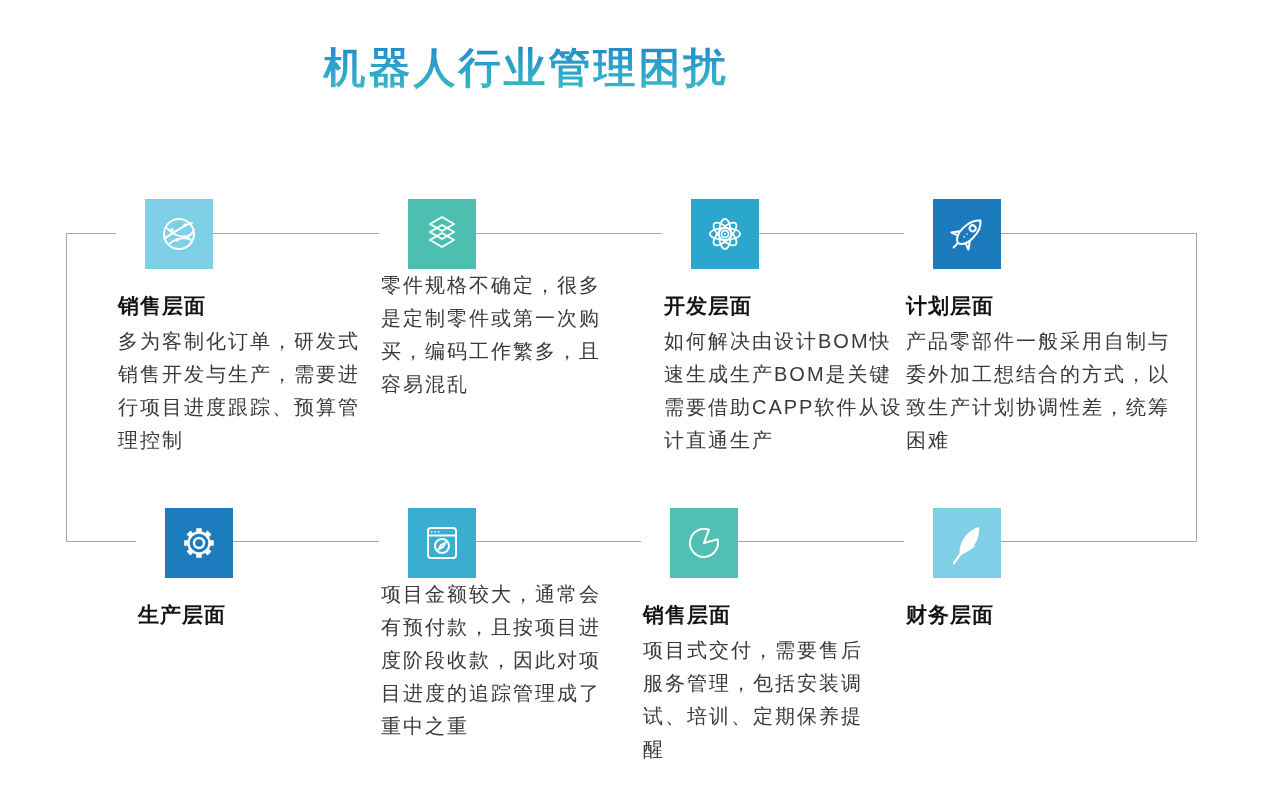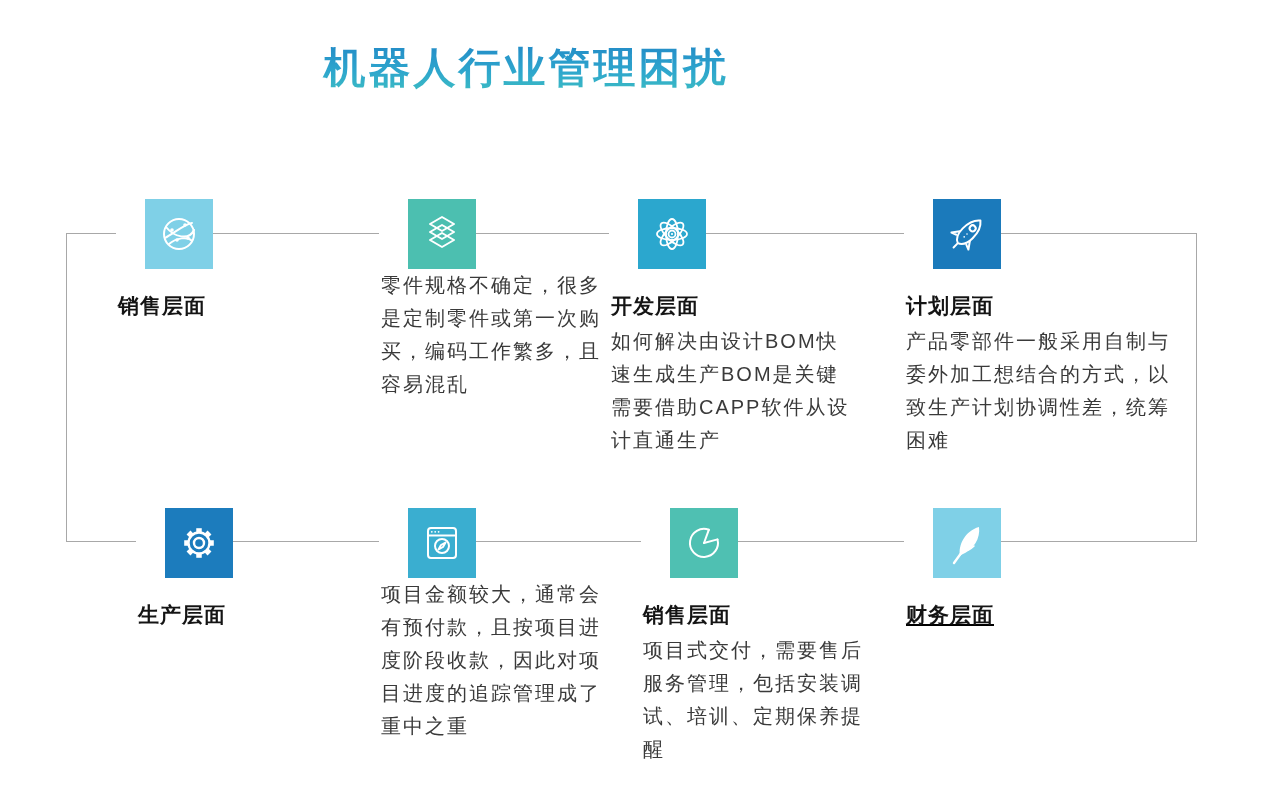--- a/index.html
+++ b/index.html
@@ -82,35 +82,39 @@
             <path d="M11 17 C19 27,34 31,39 20"></path>
             <path d="M10 28 C19 23,30 14,37 13"></path>
             <path d="M14 34 C21 28,33 26,37 31"></path>
             <circle cx="17" cy="20" r="1.8" fill="#fff" stroke="none"></circle>
             <circle cx="30" cy="15" r="1.8" fill="#fff" stroke="none"></circle>
             <circle cx="22" cy="30" r="1.8" fill="#fff" stroke="none"></circle>
             <circle cx="33" cy="28" r="1.8" fill="#fff" stroke="none"></circle>
           </svg>
         </div>
     <h3 class="block-title">销售层面</h3>
+    <p class="block-desc">多为客制化订单，研发式
+销售开发与生产，需要进
+行项目进度跟踪、预算管
+理控制</p>
   </div>
       <div class="block" style="left: 381px; top: 199px; width: 262px;">
     <div class="icon-tile" style="background: rgb(76, 191, 176);">
           <svg width="48" height="48" viewBox="0 0 48 48" fill="none" stroke="#fff" stroke-width="2" stroke-linejoin="round">
             <polygon points="24,7 36,14 24,21 12,14"></polygon>
             <polygon points="24,15 36,22 24,29 12,22"></polygon>
             <polygon points="24,23 36,30 24,37 12,30"></polygon>
           </svg>
         </div>
     <p class="block-desc">零件规格不确定，很多
 是定制零件或第一次购
 买，编码工作繁多，且
 容易混乱</p>
   </div>
-      <div class="block" style="left: 611px; top: 199px; width: 262px;">
+      <div class="block" style="left: 664px; top: 199px; width: 262px;">
     <div class="icon-tile" style="background: rgb(43, 167, 206);">
           <svg width="48" height="48" viewBox="0 0 48 48" fill="none" stroke="#fff" stroke-width="1.8">
             <ellipse cx="24" cy="24" rx="15" ry="6"></ellipse>
             <ellipse cx="24" cy="24" rx="15" ry="6" transform="rotate(45 24 24)"></ellipse>
             <ellipse cx="24" cy="24" rx="15" ry="6" transform="rotate(90 24 24)"></ellipse>
             <ellipse cx="24" cy="24" rx="15" ry="6" transform="rotate(135 24 24)"></ellipse>
             <circle cx="24" cy="24" r="3.5"></circle>
             <circle cx="24" cy="24" r="1.1" fill="#fff" stroke="none"></circle>
           </svg>
         </div>
@@ -184,21 +188,21 @@
             <path d="M24 24 L28.8 10.8"></path>
             <path d="M24 24 L37.5 20.4"></path>
           </svg>
         </div>
     <h3 class="block-title">销售层面</h3>
     <p class="block-desc">项目式交付，需要售后
 服务管理，包括安装调
 试、培训、定期保养提
 醒</p>
   </div>
-      <div class="block" style="left: 906px; top: 508px; width: 290px; text-decoration: underline;">
+      <div class="block" style="left: 906px; top: 508px; width: 290px;">
     <div class="icon-tile" style="background: rgb(127, 208, 231);">
           <svg width="48" height="48" viewBox="0 0 48 48" fill="none">
             <path d="M17 37 C15 26 22 12 36 8 C37.5 19 31 31 18 36 Z" fill="#fff"></path>
             <path d="M11 44 C16 37 24 26 31 17" stroke="#fff" stroke-width="2.4" stroke-linecap="round"></path>
             <path d="M19 33 C24 32 28 30 31 27" stroke="#fff" stroke-width="1.6" stroke-linecap="round"></path>
           </svg>
         </div>
     <h3 class="block-title">财务层面</h3>
   </div>
     </div>

